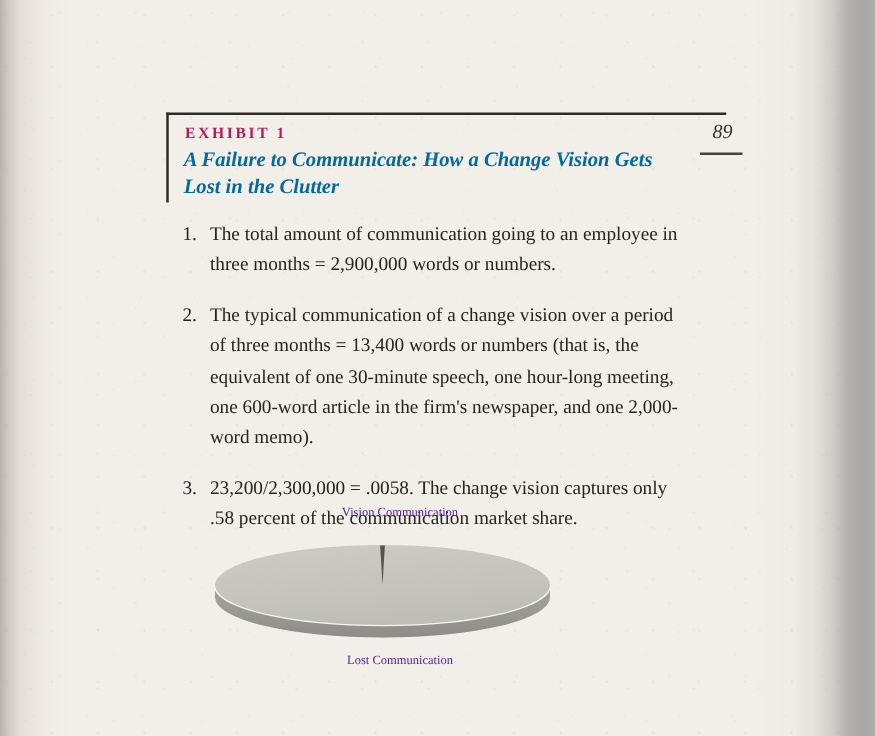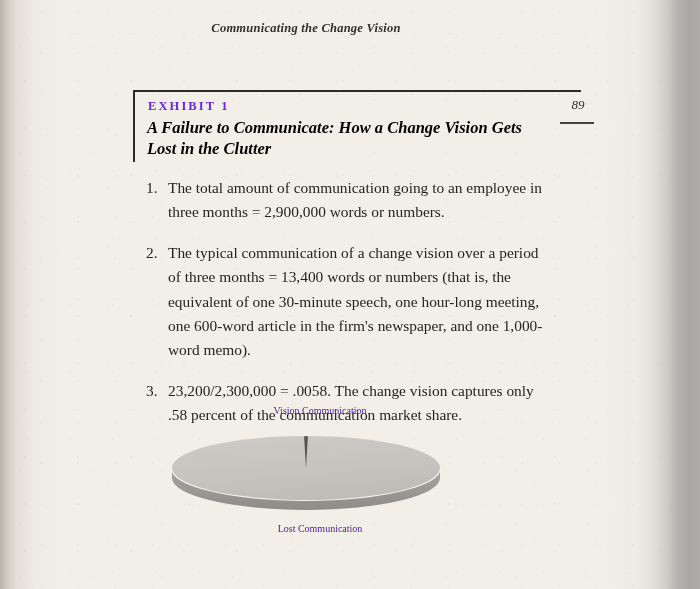--- a/index.html
+++ b/index.html
@@ -87,52 +87,52 @@
   }
 
   
   #page-number {
     position: absolute;
     left: 558px;
     top: 97px;
     width: 40px;
     text-align: center;
     font-style: italic;
-    font-size: 13px;
+    font-size: 16px;
     color: #32302b;
   }
   #page-number-rule {
     position: absolute;
     left: 560px;
     top: 122px;
     width: 34px;
     height: 1.5px;
     background: #45423c;
   }
 
   
   #exhibit-label {
     position: absolute;
     left: 148px;
     top: 99px;
     font-size: 12.5px;
     font-weight: bold;
     letter-spacing: 2.1px;
-    color: #6d28d9;
+    color: #be185d;
   }
   #exhibit-title {
     position: absolute;
     left: 147px;
     top: 117px;
     width: 400px;
     font-size: 16.5px;
     font-weight: bold;
     font-style: italic;
     line-height: 21px;
-    color: #000000;
+    color: #0369a1;
   }
 
   
   #list {
     position: absolute;
     left: 146px;
     top: 176px;
     width: 400px;
   }
   .list-item {
@@ -176,42 +176,41 @@
   #pie-svg { display: block; }
 </style>
 </head>
 <body>
 
 <div id="page"></div>
 <div id="grain"></div>
 
 <div class="content">
 
-  <div id="running-head">Communicating the Change Vision</div>
 
   <div id="exhibit-top-rule"></div>
   <div id="exhibit-left-rule"></div>
 
   <div id="page-number">89</div>
   <div id="page-number-rule"></div>
 
   <div id="exhibit-label">EXHIBIT 1</div>
 
   <div id="exhibit-title">A Failure to Communicate: How a Change Vision Gets Lost in the Clutter</div>
 
   <div id="list">
 
     <div class="list-item">
       <div class="list-marker">1.</div>
       <div class="list-text">The total amount of communication going to an employee in three months = 2,900,000 words or numbers.</div>
     </div>
 
     <div class="list-item">
       <div class="list-marker">2.</div>
-      <div class="list-text">The typical communication of a change vision over a period of three months = 13,400 words or numbers (that is, the equivalent of one 30-minute speech, one hour-long meeting, one 600-word article in the firm's newspaper, and one 1,000-word memo).</div>
+      <div class="list-text">The typical communication of a change vision over a period of three months = 13,400 words or numbers (that is, the equivalent of one 30-minute speech, one hour-long meeting, one 600-word article in the firm's newspaper, and one 2,000-word memo).</div>
     </div>
 
     <div class="list-item">
       <div class="list-marker">3.</div>
       <div class="list-text">23,200/2,300,000 = .0058. The change vision captures only .58 percent of the communication market share.</div>
     </div>
 
   </div>
 
   <div id="figure">

